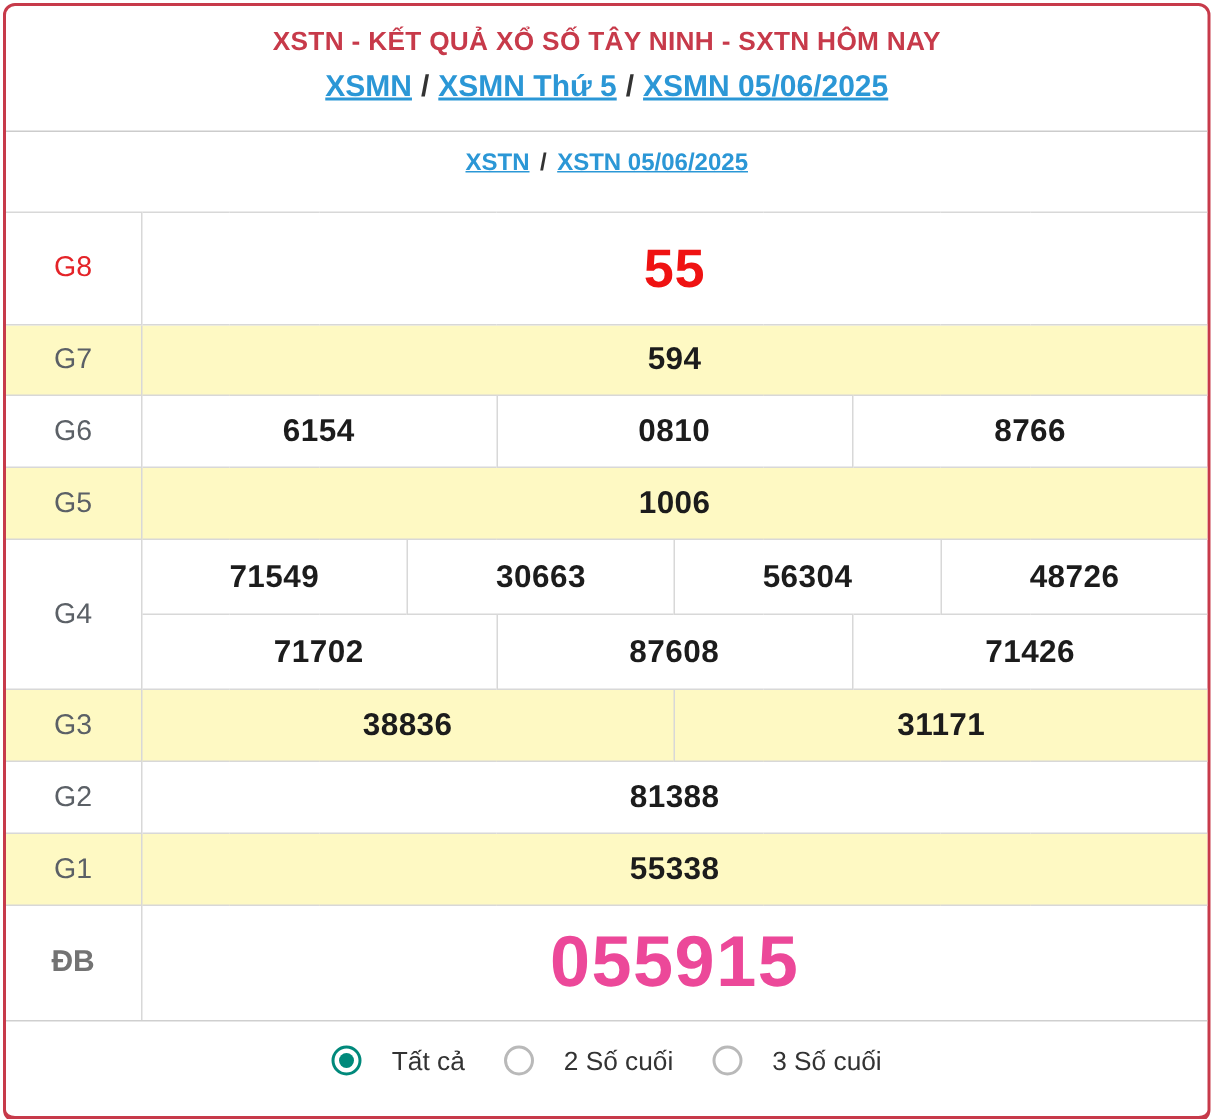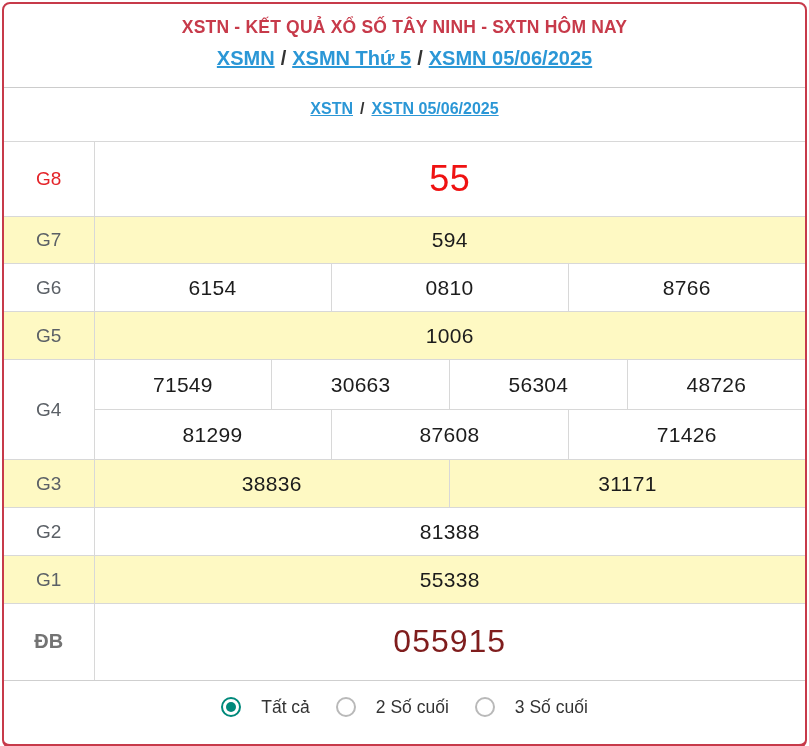--- a/index.html
+++ b/index.html
@@ -68,33 +68,33 @@
   td { border-top: 1px solid #d8d8d8; text-align: center; vertical-align: middle; padding: 0; }
   td.value { border-left: 1px solid #d8d8d8; }
   td.label {
     font-size: 19px;
     color: #5b6066;
     margin-left: 44px;
   }
   tr.gray td { background: #fef9c3; }
   td.value {
     font-size: 21px;
-    font-weight: normal;
+    font-weight: bold;
     color: #1c1c1c;
     letter-spacing: 0.3px;
   }
   .h-std  td { height: 47px; }
   .h-g6   td { height: 48px; }
   .h-g8   td { height: 75px; }
   .h-g4   td { height: 50px; }
   .h-db   td { height: 76px; }
   td.label-red   { color: #e42328; font-size: 19px; }
   td.label-db    { color: #737373; font-size: 20px; font-weight: bold; }
   td.value-big   { font-size: 36px; color: #ef1212; letter-spacing: 0.5px; }
-  td.value-jackpot { font-size: 32px; color: #7f1d1d; letter-spacing: 1px; }
+  td.value-jackpot { font-size: 48px; color: #ec4899; letter-spacing: 1px; }
 
   
   .filter-bar {
     height: 54px;
     border-top: 1px solid #cfcfcf;
     display: flex;
     align-items: center;
     justify-content: center;
     gap: 26px;
   }
@@ -165,21 +165,21 @@
       <td class="value" colspan="12">1006</td>
     </tr>
     <tr class="h-g4">
       <td class="label" rowspan="2">G4</td>
       <td class="value" colspan="3">71549</td>
       <td class="value" colspan="3">30663</td>
       <td class="value" colspan="3">56304</td>
       <td class="value" colspan="3">48726</td>
     </tr>
     <tr class="h-g4">
-      <td class="value" colspan="4">81299</td>
+      <td class="value" colspan="4">71702</td>
       <td class="value" colspan="4">87608</td>
       <td class="value" colspan="4">71426</td>
     </tr>
     <tr class="h-g6 gray">
       <td class="label">G3</td>
       <td class="value" colspan="6">38836</td>
       <td class="value" colspan="6">31171</td>
     </tr>
     <tr class="h-g6">
       <td class="label">G2</td>

